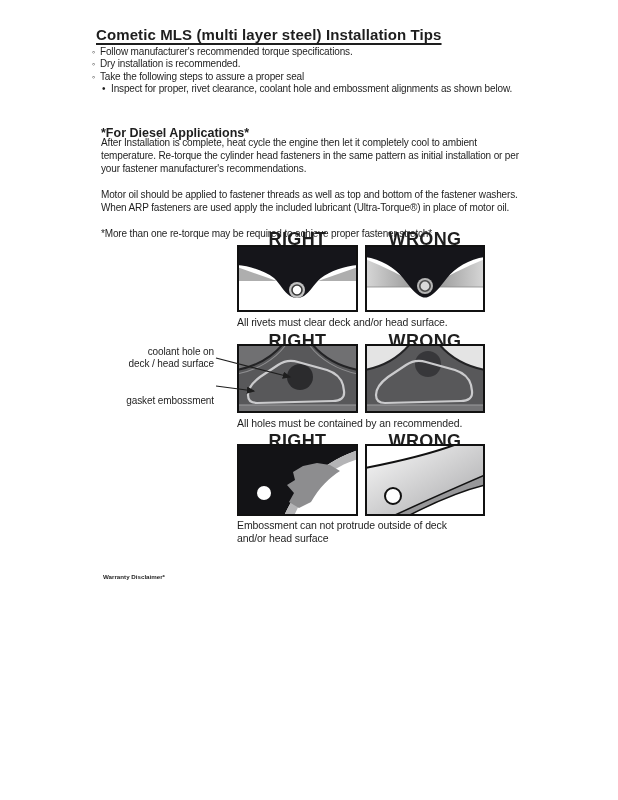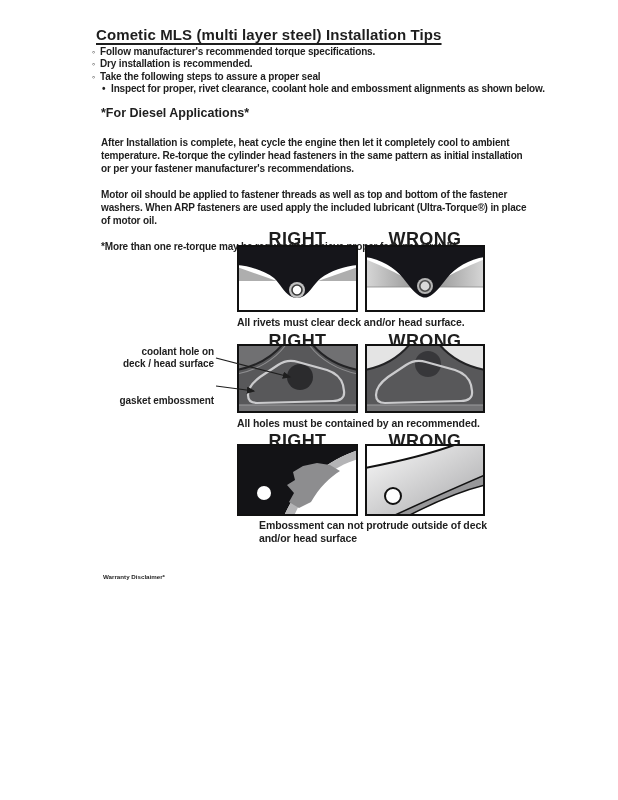--- a/index.html
+++ b/index.html
@@ -1,31 +1,31 @@
 <!DOCTYPE html>
 <html><head>
 <meta charset="utf-8">
 <style>
   html,body{margin:0;padding:0;background:#ffffff;}
   .page{
     position:relative;width:618px;height:584px;background:#ffffff;
     font-family:"Liberation Sans", sans-serif;color:#1e1e1e;overflow:hidden;
   }
-  .abs{position:absolute;font-weight:bold;}
+  .abs{position:absolute;}
   .doc-title{
     left:96px;top:26px;font-size:15px;font-weight:bold;letter-spacing:0.1px;
     text-decoration:underline;text-decoration-thickness:1.5px;text-underline-offset:3px;
     white-space:nowrap;
   }
   .tips{left:92px;top:46px;font-size:10px;letter-spacing:-0.15px;line-height:12.3px;}
   .b-line{white-space:nowrap;}
   .b-line .mk{display:inline-block;width:8px;font-size:9px;}
   .sub{padding-left:10px;}
   .sub .mk{width:9px;font-size:10px;}
-  .diesel-heading{left:101px;top:106px;font-size:12.5px;font-weight:bold;white-space:nowrap;}
+  .diesel-heading{left:101px;top:126px;font-size:12.5px;font-weight:bold;white-space:nowrap;}
   .diesel{left:101px;top:136px;width:433px;font-size:10px;letter-spacing:-0.15px;line-height:13px;}
   .diesel p{margin:0 0 13px 0;}
   .dg-label{font-size:18px;font-weight:bold;letter-spacing:0.4px;text-align:center;width:121px;}
   .dg-caption{font-size:10.5px;letter-spacing:-0.1px;line-height:13px;white-space:pre-line;}
   .panel{position:absolute;display:block;}
   .side-label{font-size:10px;letter-spacing:-0.1px;line-height:12px;text-align:right;white-space:pre-line;}
   .legal-heading{left:103px;top:573px;font-size:6.2px;font-weight:bold;}
   .legal{left:103px;top:585px;width:416px;font-size:5.8px;line-height:6.35px;color:#2b2b2b;}
   .legal p{margin:0 0 6.5px 0;white-space:pre-line;}
   .page-num{left:389px;top:758px;font-size:13px;letter-spacing:0.4px;color:#6d28d9;white-space:nowrap;margin-top:36px;}
@@ -157,21 +157,21 @@
     <rect x="0" y="0" width="120" height="72" fill="#ffffff"></rect>
     <path d="M0,24 C36,17 68,9 92,0 H120 V31 C90,44 56,59 28,72 H0 Z" fill="url(#g3)"></path>
     <path d="M0,24 C36,17 68,9 92,0" fill="none" stroke="#111111" stroke-width="2"></path>
     <path d="M120,31 C90,44 56,59 28,72 H43 C66,60 96,47 120,41 Z" fill="#98989a"></path>
     <path d="M120,31 C90,44 56,59 28,72" fill="none" stroke="#111111" stroke-width="1.5"></path>
     <path d="M120,41 C96,47 66,60 43,72" fill="none" stroke="#111111" stroke-width="1.5"></path>
     <circle cx="28" cy="52" r="8" fill="#ffffff" stroke="#111111" stroke-width="2"></circle>
     <rect x="1" y="1" width="118" height="70" fill="none" stroke="#111111" stroke-width="2"></rect>
   </svg>
 
-  <div class="abs dg-caption" style="left:237px;top:519px;margin-left:22px;">Embossment can not protrude outside of deck
+  <div class="abs dg-caption" style="left:237px;top:519px;">Embossment can not protrude outside of deck
 and/or head surface</div>
 
   <div class="abs legal-heading">Warranty Disclaimer*</div>
   <div class="abs legal">
     <p>Due to the nature of performance applications, the parts in this catalog are sold without any express warranty or any implied warranty of merchantability or fitness for a particular purpose.  Cometic Gasket Inc., shall not, under any circumstances, be liable for any special, incidental or consequential damages, including, person, party or property, but not limited to, damage, or loss of property or equipment, loss of profits or revenue, cost of purchased or replacement goods, or claims of customers of the purchase, which may arise and/or result from sale, installation or use of these parts.  Installation of these parts could adversely affect the motor manufacturers warranty coverage.</p>
     <p>VENUE-The agreed upon venue, in the event of dispute whatsoever between the parties, whether instituted by either party, including, but not limited to, contract terms, payment terms, delivery, type, defects, sufficiency of product, shall be the Court of Common Pleas, Lake County, Ohio or the Painesville Municipal Court, Lake County, Ohio, depending on the amount in controversy.
 This agreement shall be governed by and construed under the laws of the State of Ohio.</p>
     <p>All prices and terms are subject to change without notice.</p>
     <p>Terms COD- Secured with a completed dealer/jobber application on File, COD-Company check with a current credit card number on file.  Open accounts may be established by well rated firms.  A credit application is available upon request.  Open accounts are due payable Net 30 days from date of invoice.  No statement will be sent.  If an account becomes 60 or more days past due, it is subject to being placed on credit hold.  No orders will be shipped or new orders accepted until past due balance is paid.  If an account becomes 90 or more days past due, it is subject to being placed for collections.  All costs of collection are the responsibility of the customer, including attorney fees, court costs, and other expenses of litigation.</p>
     <p>Returns- Authorized (RGA) must be obtained in advance on all returns.  A packing slip or invoice number must accompany the merchandise.  No returns after 30 days from invoice date.  All returns are subject to a 25% restocking charge.  All custom designed and custom manufactured gaskets are non-returnable.</p>

